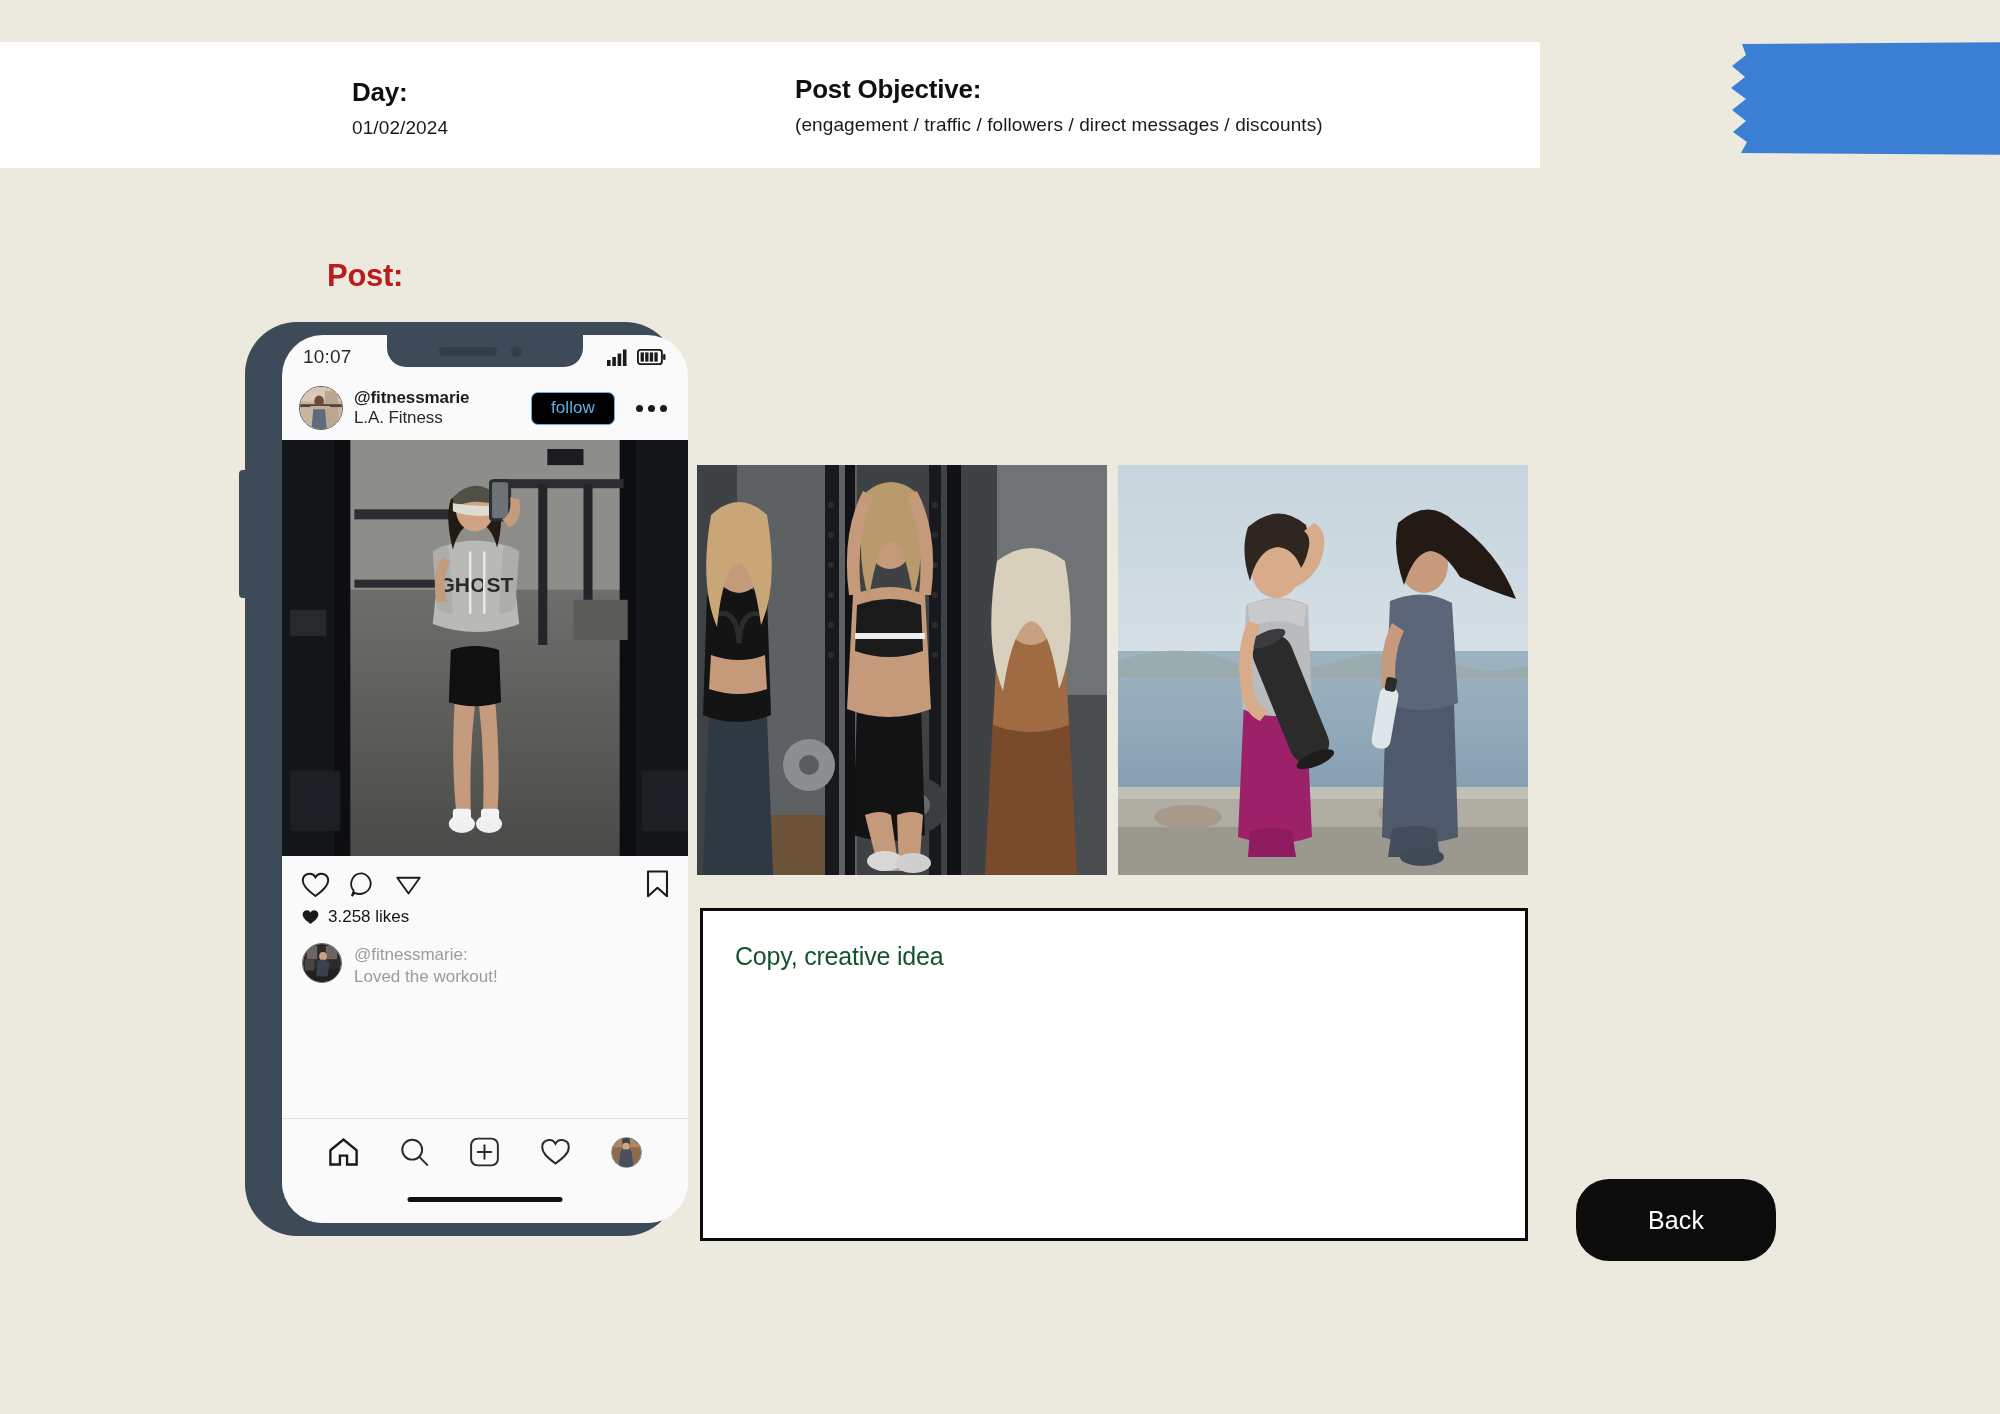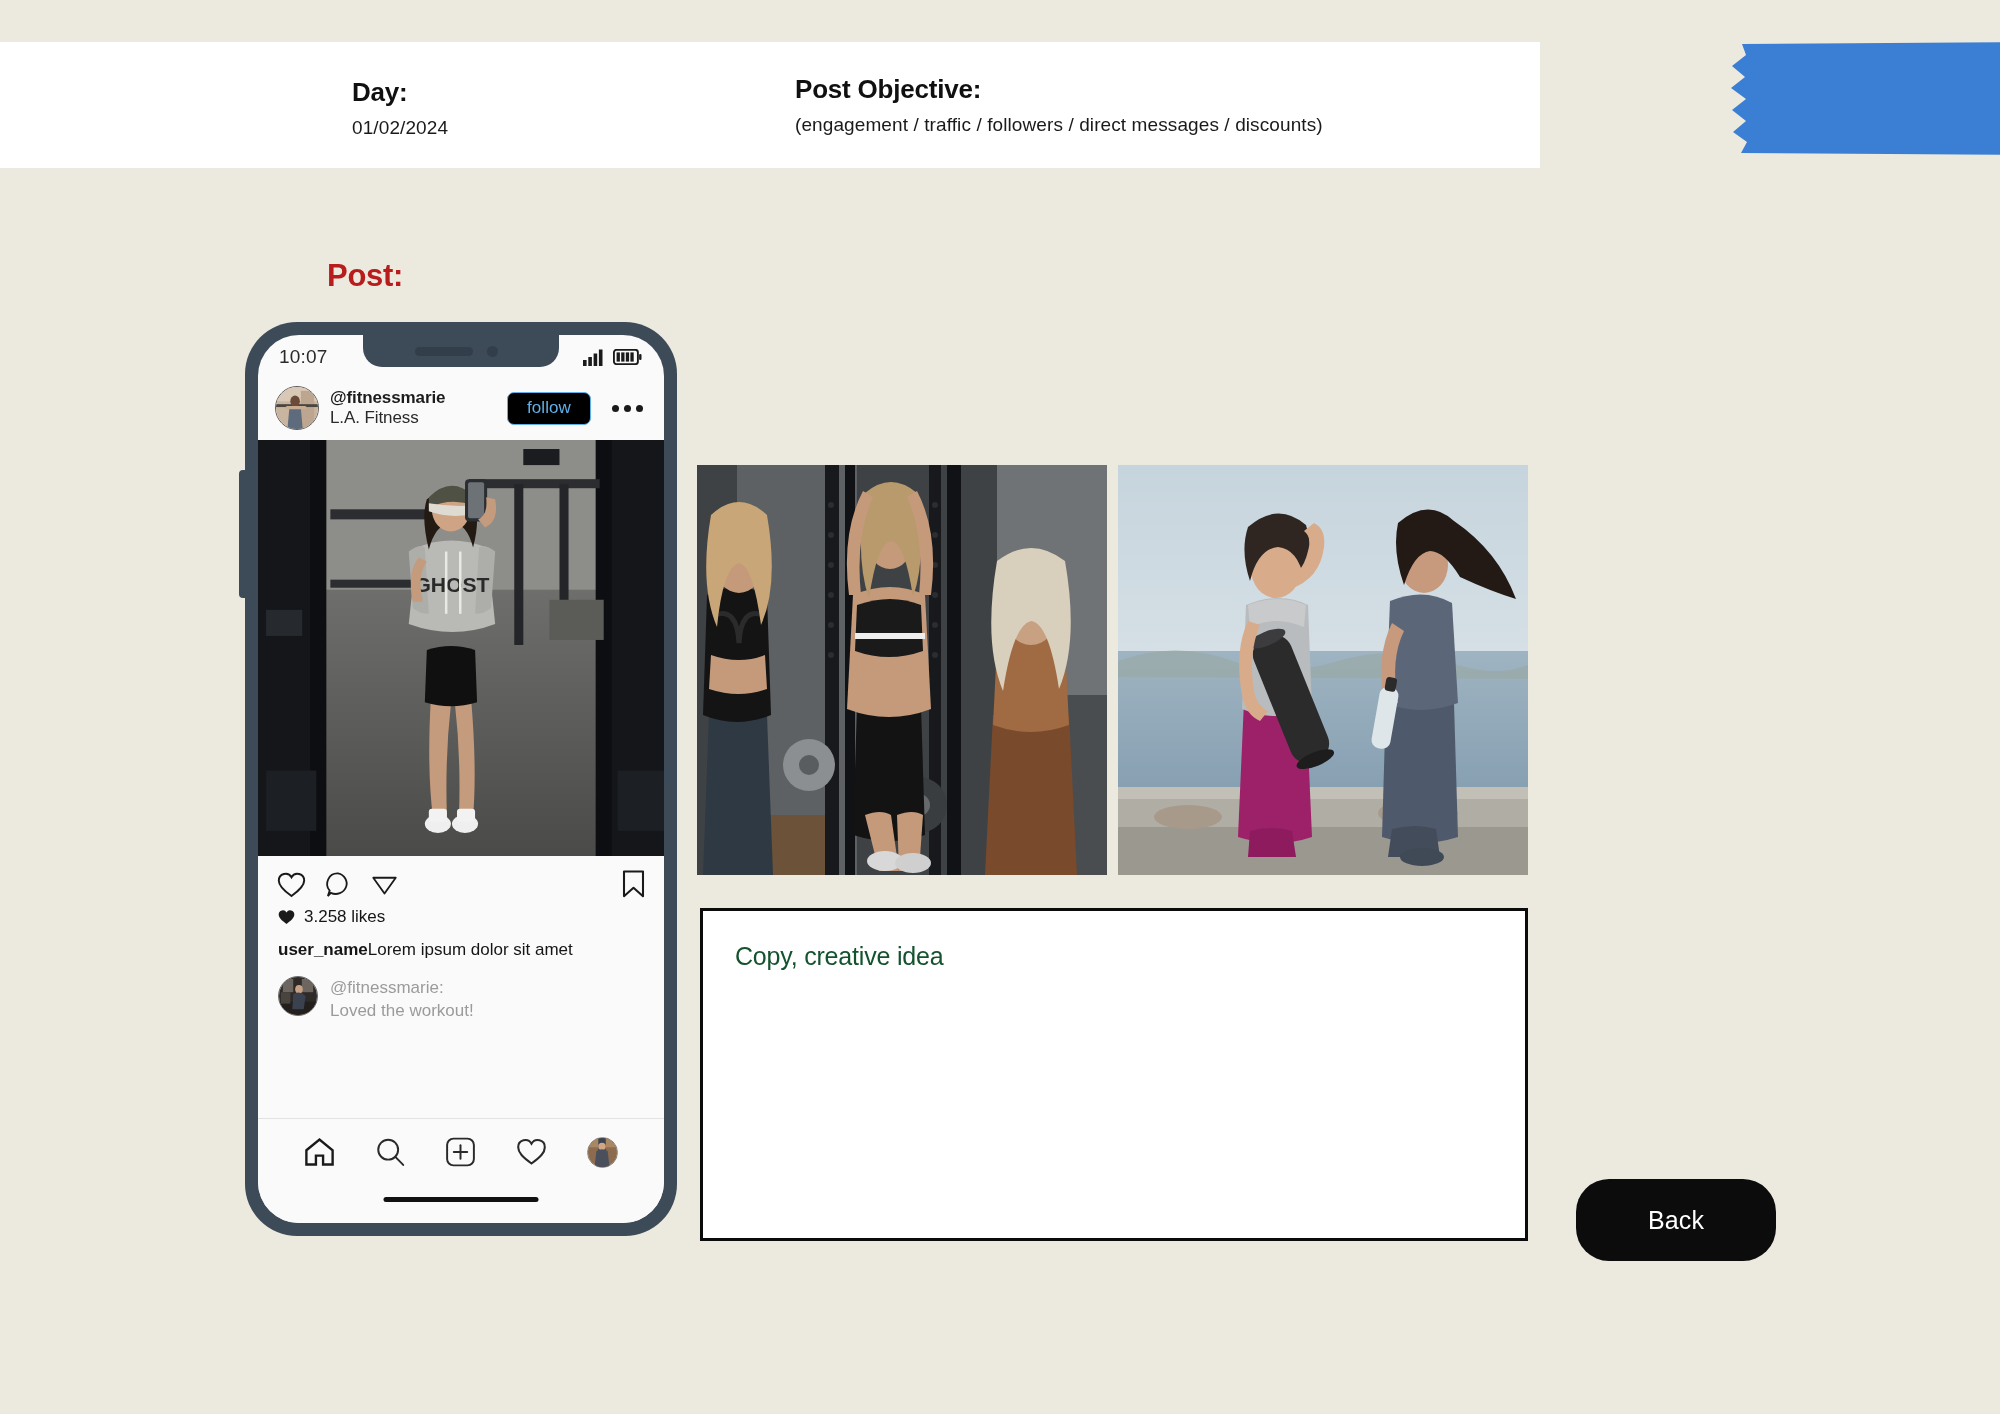--- a/index.html
+++ b/index.html
@@ -113,20 +113,21 @@
     background: #3D4A57;
     border-radius: 4px 0 0 4px;
   }
   .phone-screen {
     position: relative;
     width: 100%;
     height: 100%;
     background: #FAFAFA;
     border-radius: 41px;
     overflow: hidden;
+    margin-left: 24px;
   }
   .notch {
     position: absolute;
     left: 50%;
     transform: translateX(-50%);
     top: 0;
     width: 196px;
     height: 32px;
     background: #3D4A57;
     border-radius: 0 0 19px 19px;
@@ -519,23 +520,20 @@
       </svg>
     </div>
 
     <div class="ig-likes">
       <svg width="17" height="16" viewBox="0 0 24 22">
         <path d="M12 21 C4.8 15.6 1 12 1 7.6 A5.9 5.9 0 0 1 12 4.6 A5.9 5.9 0 0 1 23 7.6 C23 12 19.2 15.6 12 21 Z" fill="#1a1a1a"></path>
       </svg>
       <span>3.258 likes</span>
     </div>
 
-    <div class="ig-caption">
-      <b>user_name</b><span>Lorem ipsum dolor sit amet</span>
-    </div>
 
     <div class="ig-comment">
       <div class="cm-av">
         <svg viewBox="0 0 40 40">
           <rect width="40" height="40" fill="#2e2a28"></rect>
           <rect x="4" y="2" width="11" height="14" fill="#6d6660"></rect>
           <rect x="24" y="2" width="12" height="14" fill="#6d6660"></rect>
           <rect x="0" y="26" width="40" height="14" fill="#231f1d"></rect>
           <ellipse cx="21" cy="13" rx="4" ry="4.5" fill="#c8a184"></ellipse>
           <path d="M15 18 q7 -4 13 2 l-2 14 h-12 z" fill="#3a4250"></path>

